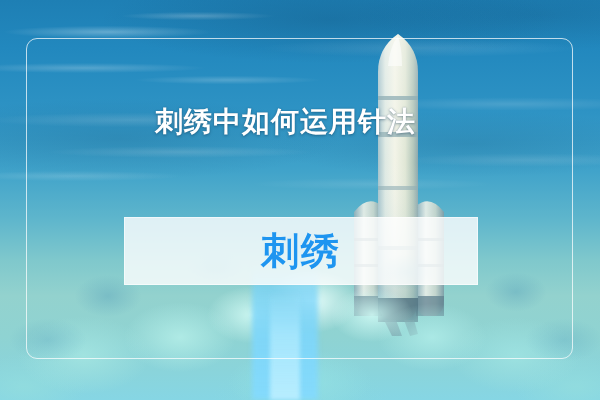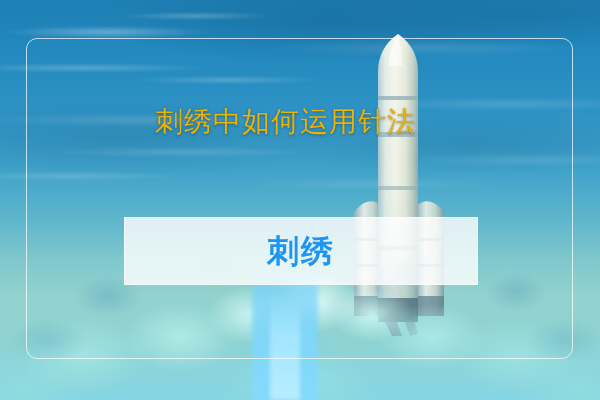--- a/index.html
+++ b/index.html
@@ -104,42 +104,42 @@
     left:26px;top:38px;right:27px;bottom:41px;
     border:1px solid rgba(255,255,255,.72);
     border-radius:11px;
     pointer-events:none;
   }
 
   
   .headline{
     position:absolute;
     left:155px;top:100px;
-    color:#eab308;
+    color:#ffffff;
     font-size:28px;
-    font-weight:normal;
+    font-weight:bold;
     line-height:43px;
     letter-spacing:1px;
     text-shadow:0 1px 3px rgba(10,50,80,.45), 0 0 1px rgba(10,50,80,.35);
     white-space:nowrap;
   }
   .headline .ln{display:block;}
 
   
   .keyword-box{
     position:absolute;
     left:124px;top:217px;
     width:352px;height:66px;
     background:rgba(255,255,255,.80);
     border:1px solid rgba(255,255,255,.55);
     display:flex;align-items:center;justify-content:center;
   }
   .keyword{
     color:#1E95F0;
-    font-size:32px;
+    font-size:38px;
     font-weight:bold;
     letter-spacing:2px;
     line-height:1;
   }
 </style>
 </head>
 <body>
 
 <div id="banner">
 

